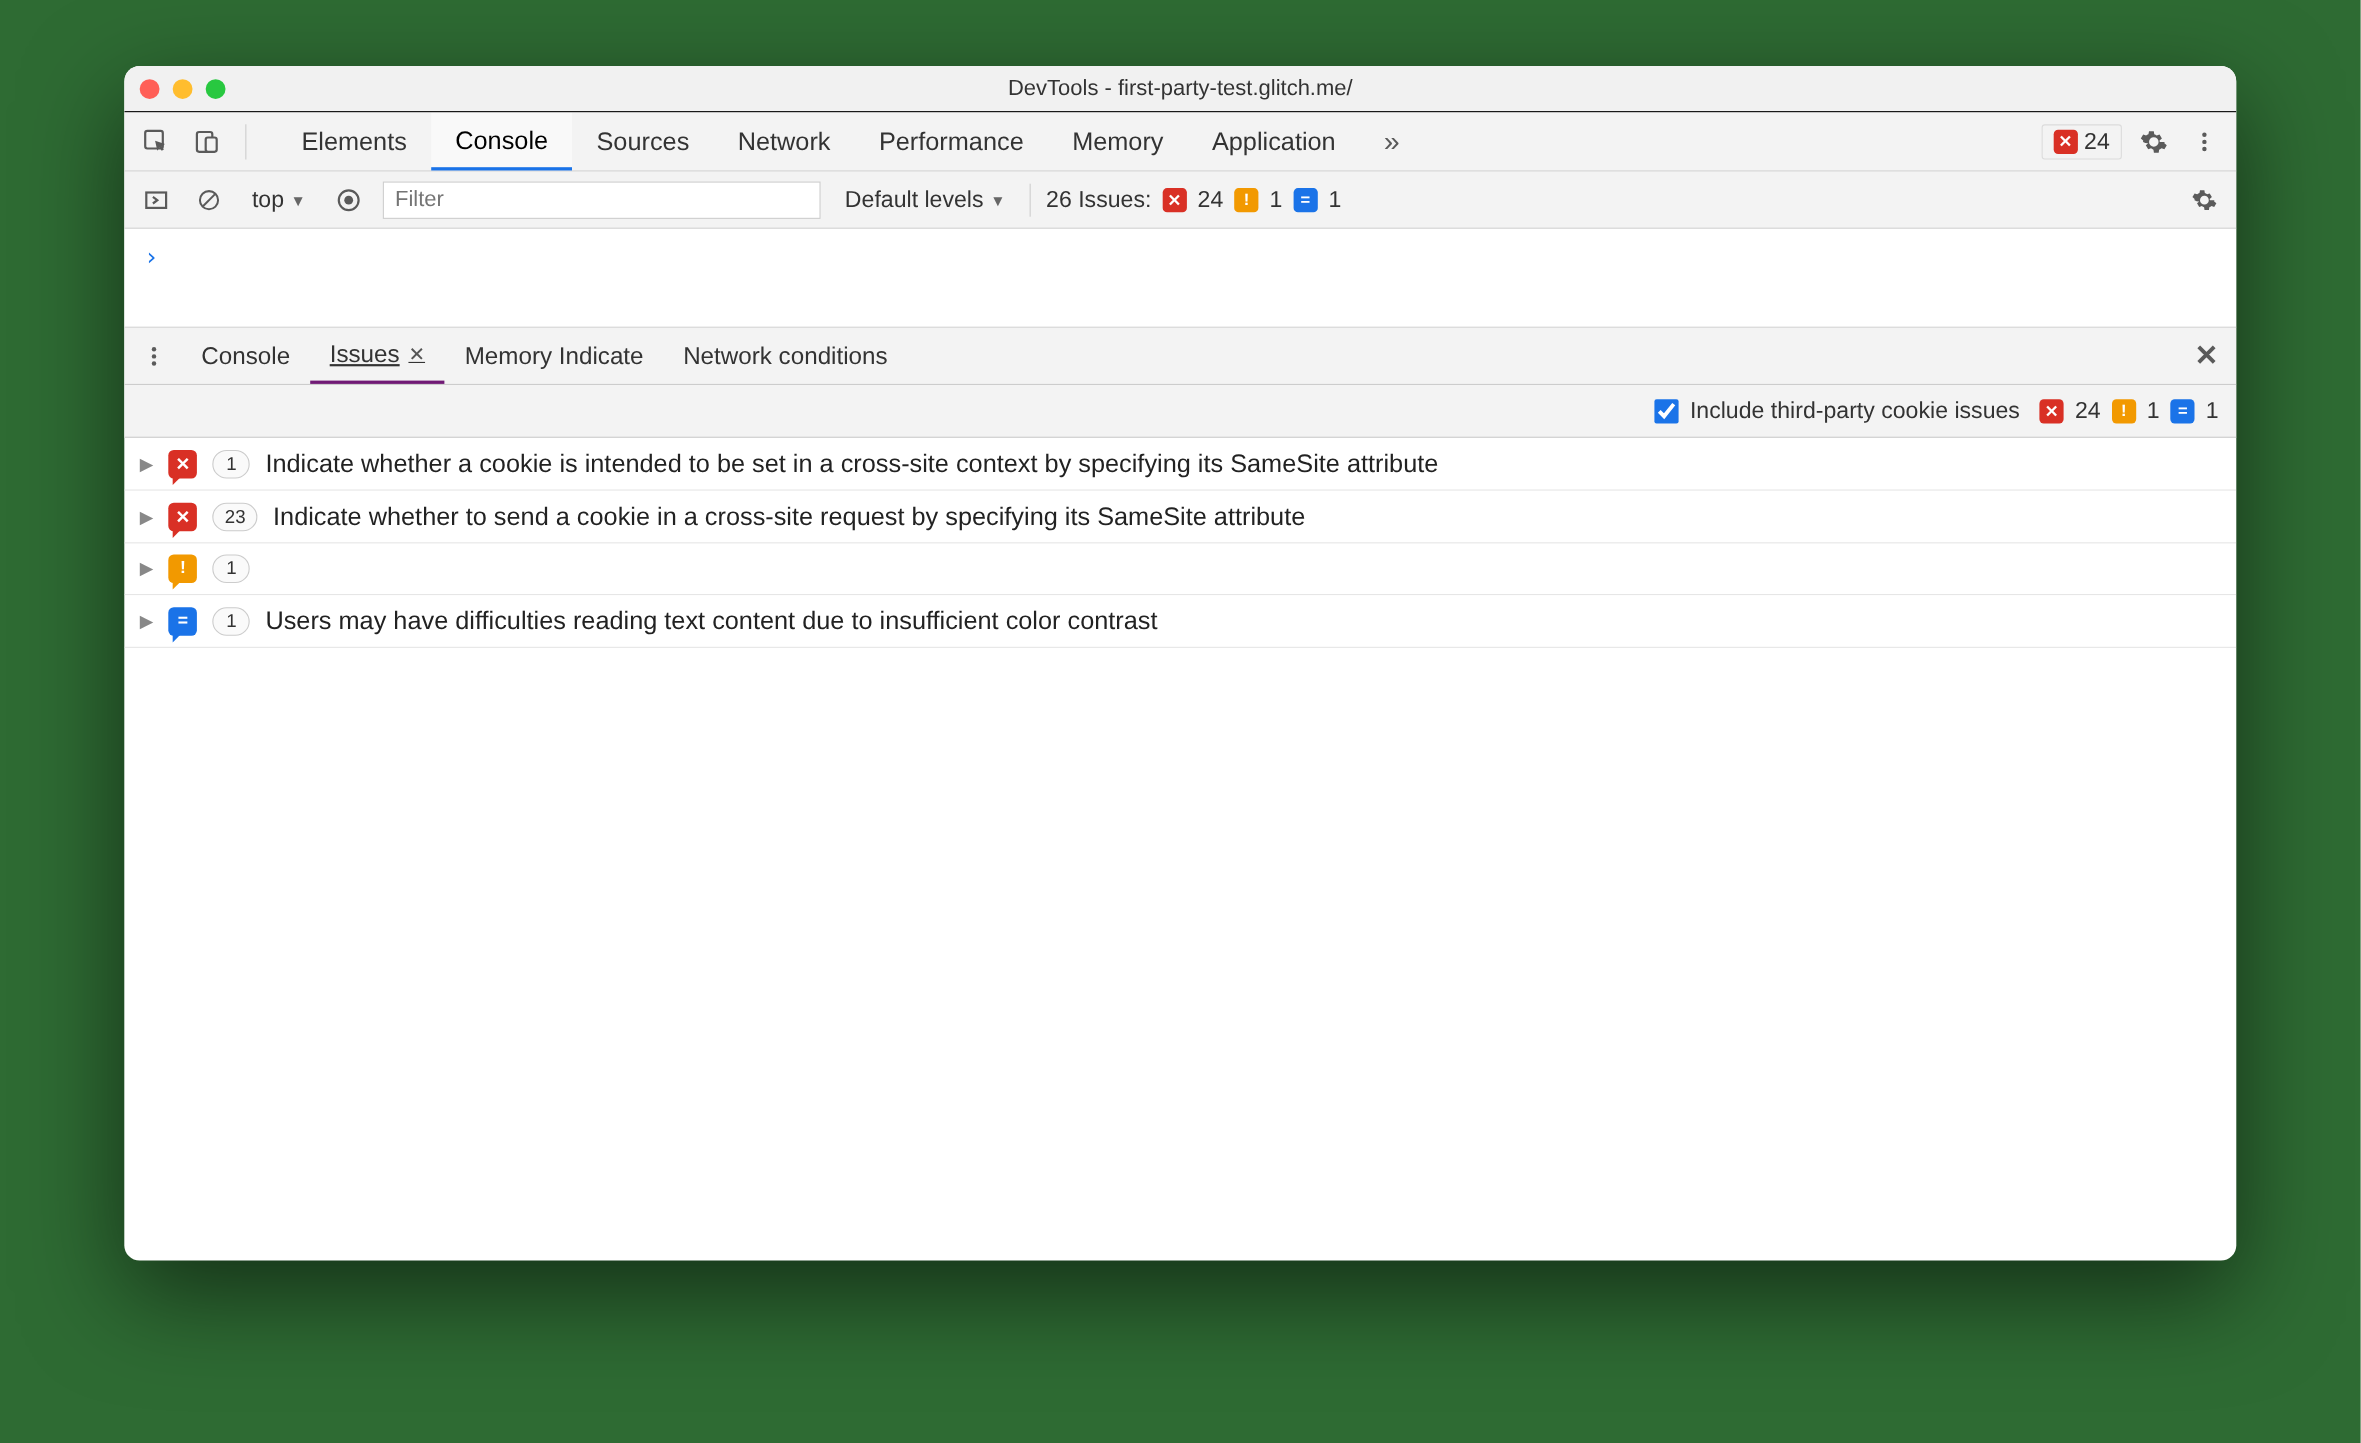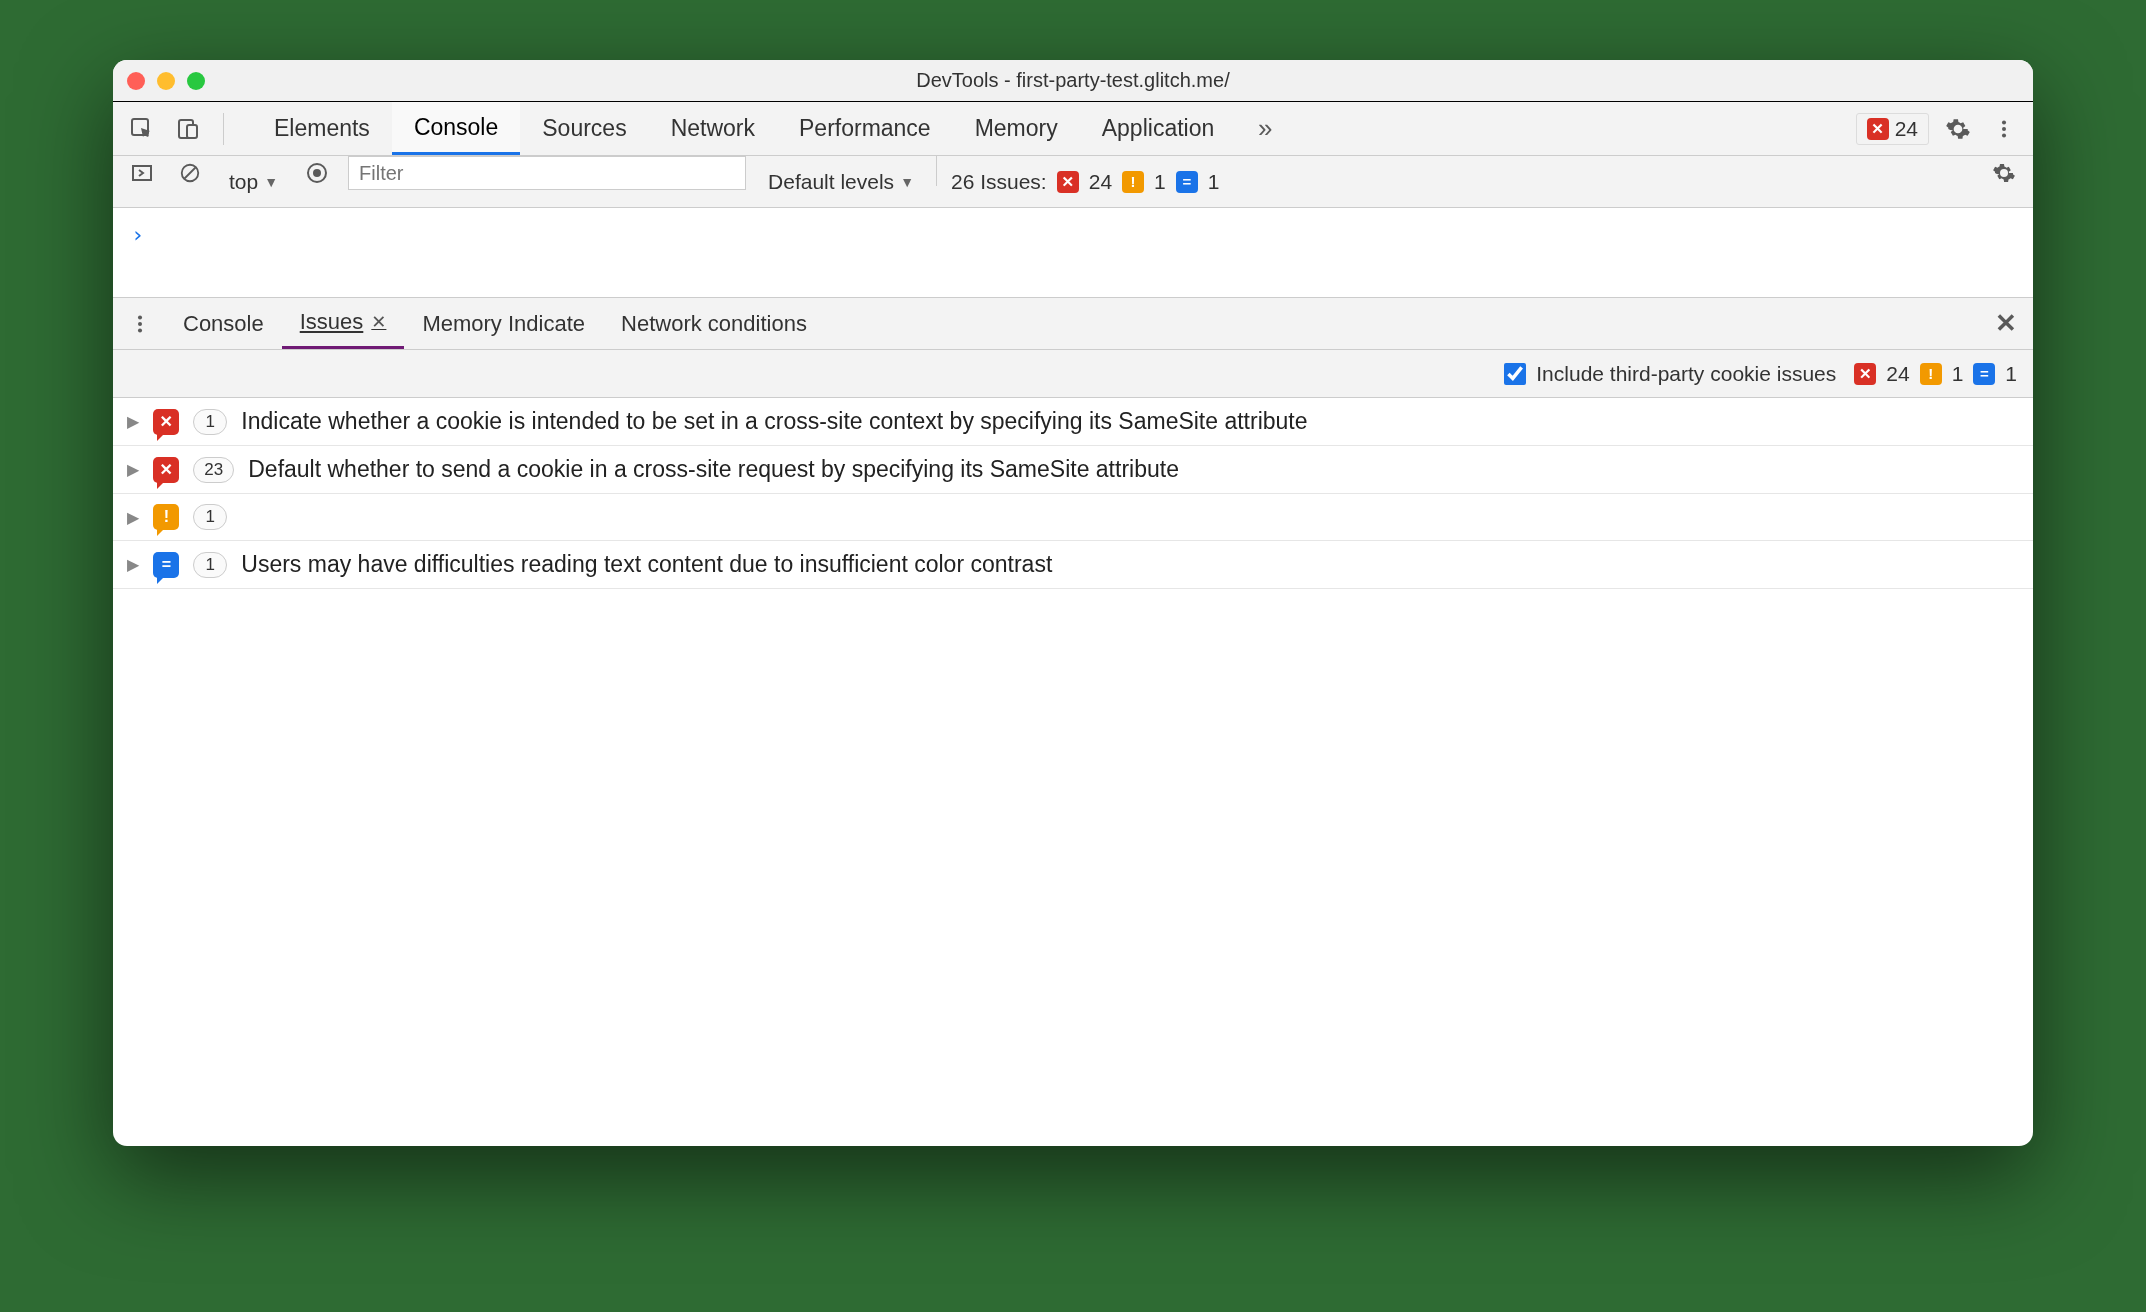--- a/index.html
+++ b/index.html
@@ -47,21 +47,21 @@
     border:1px solid #dcdcdc; padding:3px 10px; border-radius:3px;
     font-size:21px; color:#333;
   }
   .sq { width:22px; height:22px; border-radius:4px; display:flex; align-items:center; justify-content:center; color:#fff; font-weight:700; font-size:15px;}
   .sq.err{background:#d93025;} .sq.warn{background:#f29900;} .sq.info{background:#1a73e8;}
   .gear { font-size:24px; }
   .dots-v { font-size:24px; letter-spacing:0; }
 
   .console-bar {
     height:52px; background:#f3f3f3; border-bottom:1px solid #ccc;
-    display:flex; padding:0 12px; gap:14px; flex:0 0 auto;
+    display:flex; align-items:center; padding:0 12px; gap:14px; flex:0 0 auto;
     font-size:21px; color:#333;
   }
   .dropdown { display:flex; align-items:center; gap:6px; padding:4px 8px; cursor:pointer;}
   .dropdown .caret{ font-size:14px; color:#666;}
   .filter {
     width:398px; height:34px; border:1px solid #ccc; background:#fff;
     padding:4px 10px; font-size:20px; color:#333;
   }
   .issues-summary { display:flex; align-items:center; gap:10px; font-size:21px; }
   .issues-summary .cnt{ font-size:21px;}
@@ -262,21 +262,21 @@
         </span>
         <span class="pill">1</span>
         <span>Indicate whether a cookie is intended to be set in a cross-site context by specifying its SameSite attribute</span>
       </div>
       <div class="issue-row">
         <span class="tri">▶</span>
         <span class="speech err">
           <span class="g">✕</span>
         </span>
         <span class="pill">23</span>
-        <span>Default whether to send a cookie in a cross-site request by specifying its SameSite attribute</span>
+        <span>Indicate whether to send a cookie in a cross-site request by specifying its SameSite attribute</span>
       </div>
       <div class="issue-row">
         <span class="tri">▶</span>
         <span class="speech warn">
           <span class="g">!</span>
         </span>
         <span class="pill">1</span>
       </div>
       <div class="issue-row">
         <span class="tri">▶</span>

